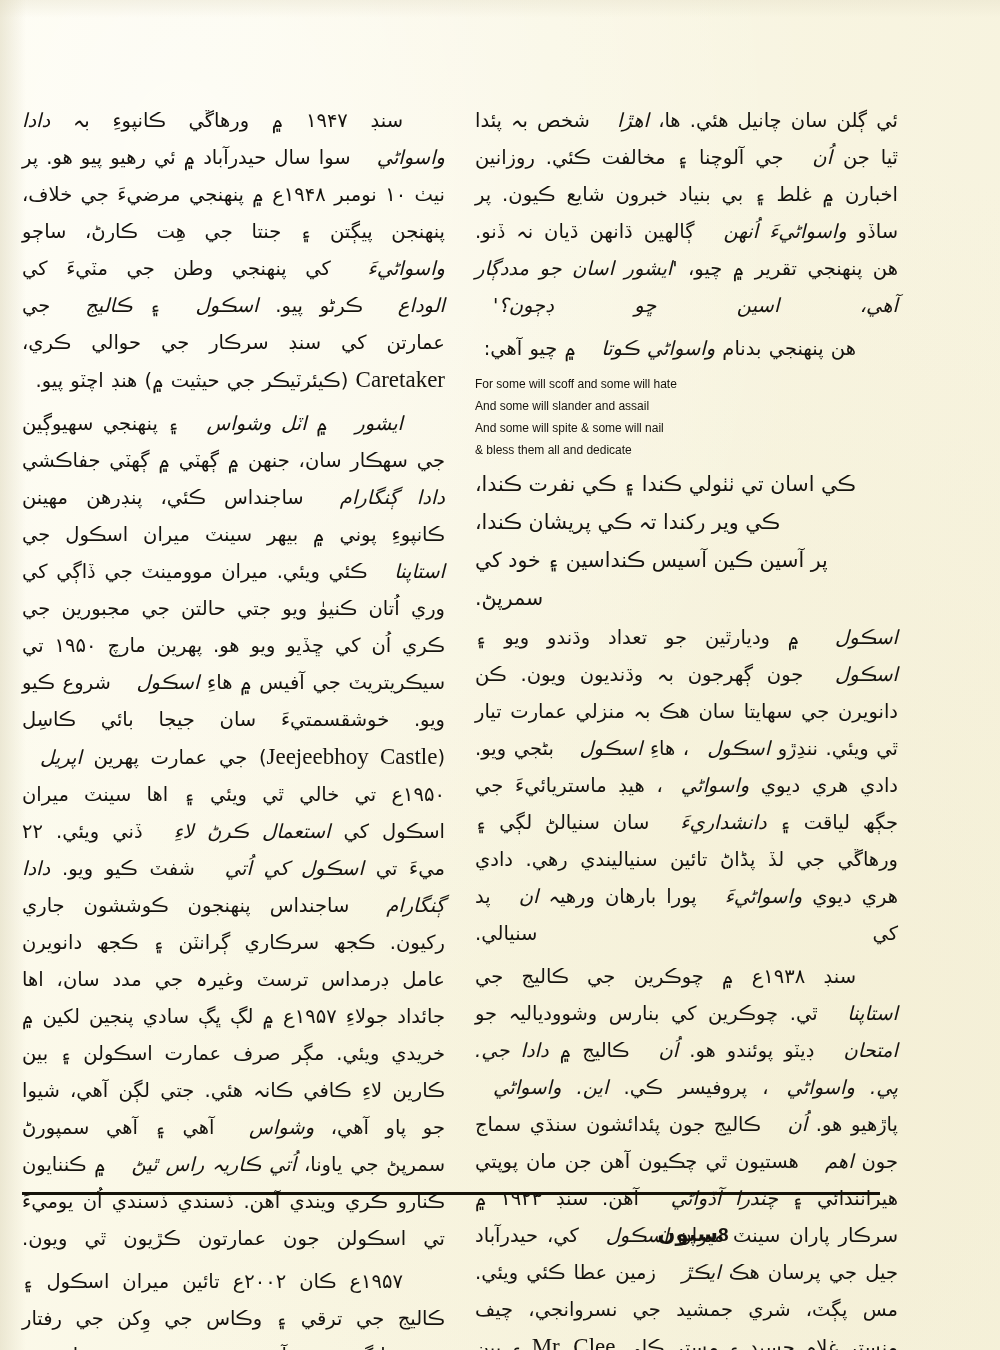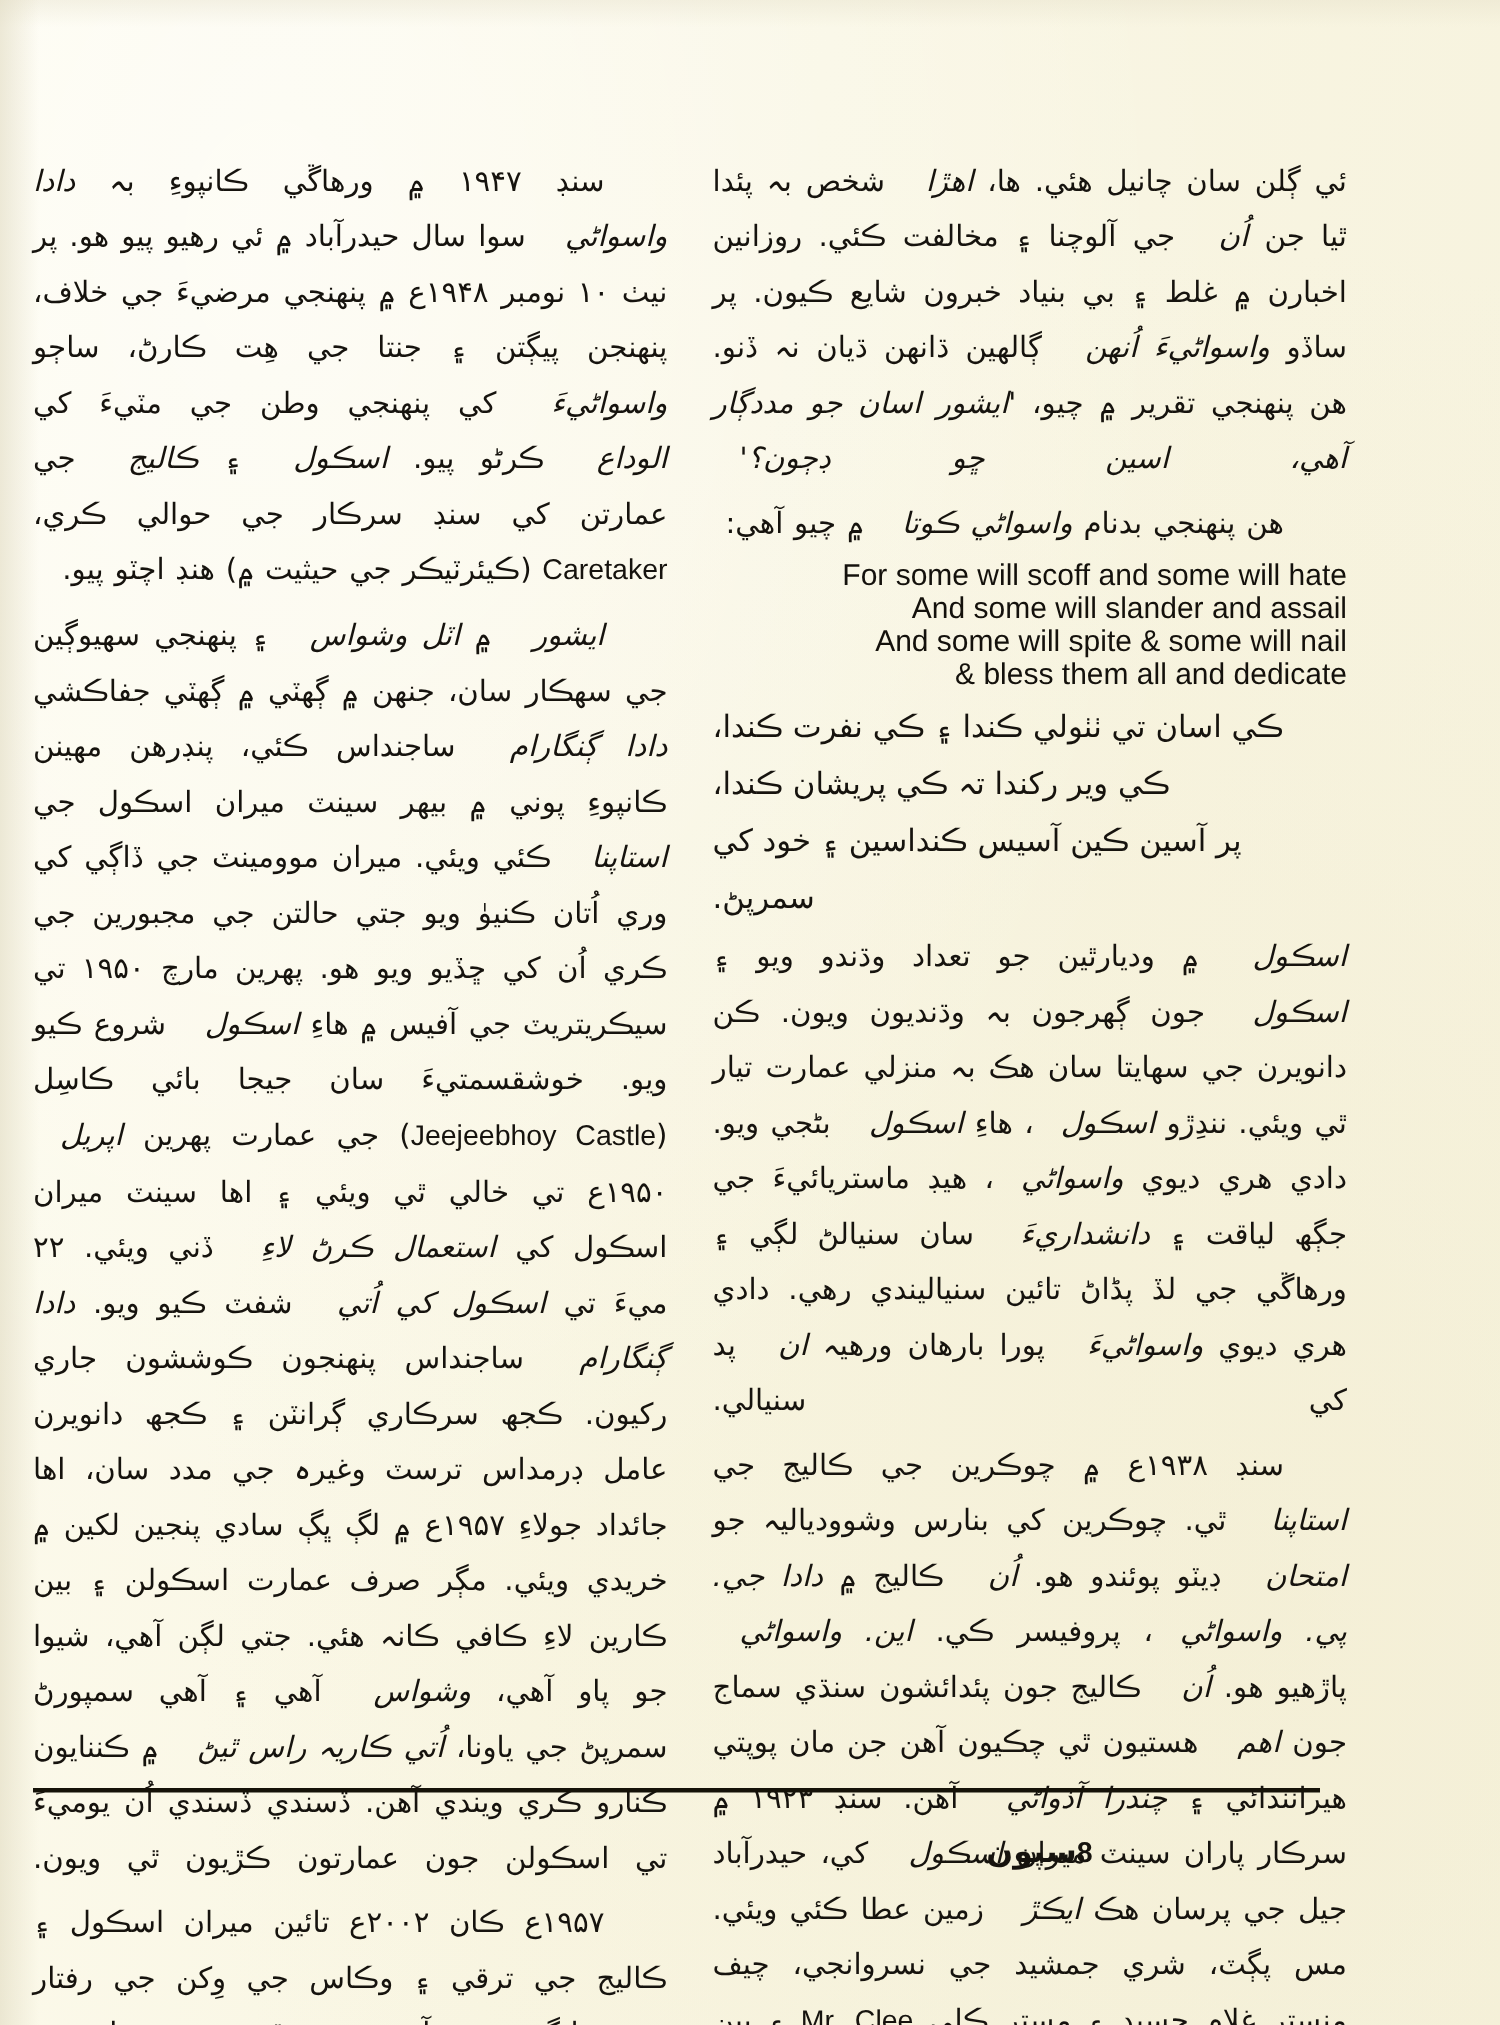--- a/index.html
+++ b/index.html
@@ -64,44 +64,44 @@
     margin: 0 0 6px 0;
     letter-spacing: 0px;
     word-spacing: 1px;
   }
   .sindhi.indent { text-indent: 42px; }
   .sindhi.last-ragged { text-align-last: right; }
   .sindhi .ital { font-style: italic; margin-left: 18px; }
   .sindhi .latin {
     direction: ltr;
     unicode-bidi: isolate;
-    font-family: Liberation Sans, sans-serif;
-    font-size: 19px;
+    font-family: Liberation Serif, serif;
+    font-size: 23px;
     font-style: normal;
   }
 
   
   .verse {
     direction: rtl;
     unicode-bidi: isolate;
     text-align: left;
     font-family: "DejaVu Sans", sans-serif;
     font-size: 20.5px;
     line-height: 38px;
     color: #16130e;
     margin: 2px 0 2px 0;
   }
   .verse .vline { display: block; }
 
   
   .poem {
     direction: ltr;
-    text-align: right;
+    text-align: left;
     font-family: "Liberation Sans", sans-serif;
-    font-size: 20px;
+    font-size: 12px;
     line-height: 22px;
     color: #14110c;
     margin: 4px 0 4px 0;
   }
   .poem .pline { display: block; white-space: nowrap; }
 
   
   .rule {
     position: absolute;
     left: 22px;

